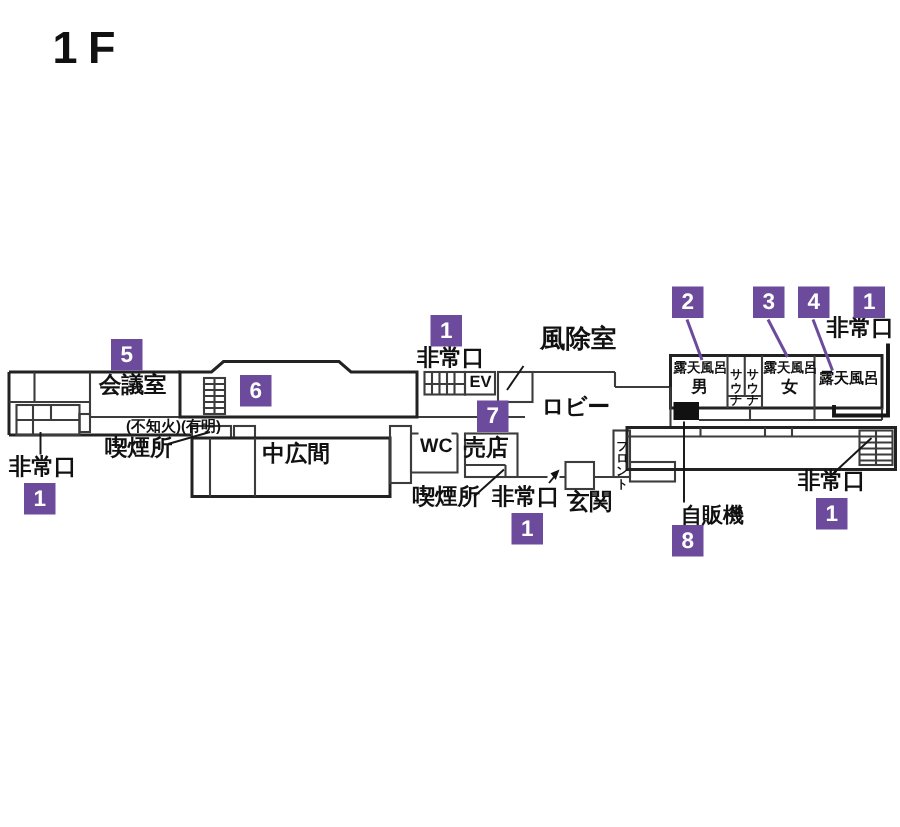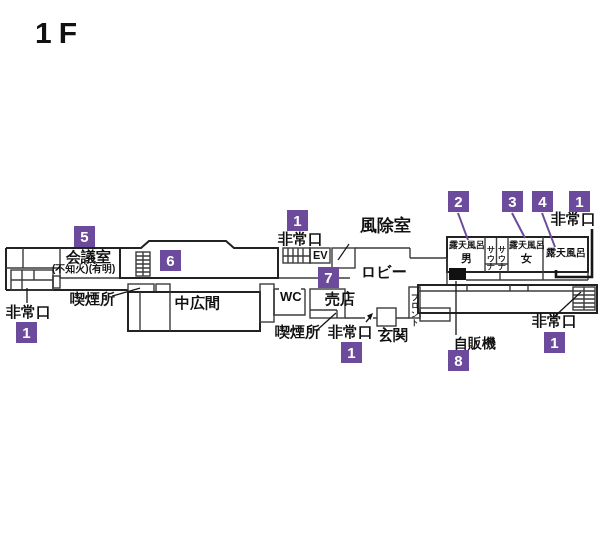--- a/index.html
+++ b/index.html
@@ -111,30 +111,30 @@
 
     <g>
       <path class="accent" d="M458,213 L468,240"></path>
       <path class="accent" d="M512,213 L525,238"></path>
       <path class="accent" d="M542,213 L555,247"></path>
     </g>
   </svg>
 
   <div id="labels-layer">
       <div class="label" style="left: 66px; top: 249px; font-size: 15px;">会議室</div>
-      <div class="label" style="left: 52px; top: 264px; font-size: 10px;">(不知火)(有明)</div>
+      <div class="label" style="left: 52px; top: 280px; font-size: 10px; padding-left: 32px;">(不知火)(有明)</div>
       <div class="label" style="left: 175px; top: 251px; font-size: 15px; margin-top: 44px;">中広間</div>
       <div class="label" style="left: 6px; top: 304px; font-size: 15px;">非常口</div>
       <div class="label" style="left: 70px; top: 291px; font-size: 15px;">喫煙所</div>
       <div class="label" style="left: 278px; top: 231px; font-size: 15px;">非常口</div>
       <div class="label" style="left: 336px; top: 217px; font-size: 17px; margin-left: 24px;">風除室</div>
       <div class="label" style="left: 313px; top: 250px; font-size: 11px;">EV</div>
       <div class="label" style="left: 361px; top: 264px; font-size: 15px;">ロビー</div>
       <div class="label" style="left: 280px; top: 290px; font-size: 13px;">WC</div>
-      <div class="label" style="left: 325px; top: 291px; font-size: 15px;">売店</div>
+      <div class="label" style="left: 309px; top: 291px; font-size: 15px;">売店</div>
       <div class="label" style="left: 275px; top: 324px; font-size: 15px;">喫煙所</div>
       <div class="label" style="left: 328px; top: 324px; font-size: 15px;">非常口</div>
       <div class="label" style="left: 378px; top: 327px; font-size: 15px;">玄関</div>
       <div class="label vertical" style="left: 410px; top: 289px; font-size: 8px;">フロント</div>
       <div class="label" style="left: 454px; top: 336px; font-size: 14px;">自販機</div>
       <div class="label" style="left: 532px; top: 313px; font-size: 15px;">非常口</div>
       <div class="label" style="left: 551px; top: 211px; font-size: 15px;">非常口</div>
       <div class="label" style="left: 449px; top: 241px; font-size: 9px;">露天風呂</div>
       <div class="label" style="left: 461px; top: 253px; font-size: 11px;">男</div>
       <div class="label vertical" style="left: 486px; top: 240px; font-size: 8px;">サウナ</div>

